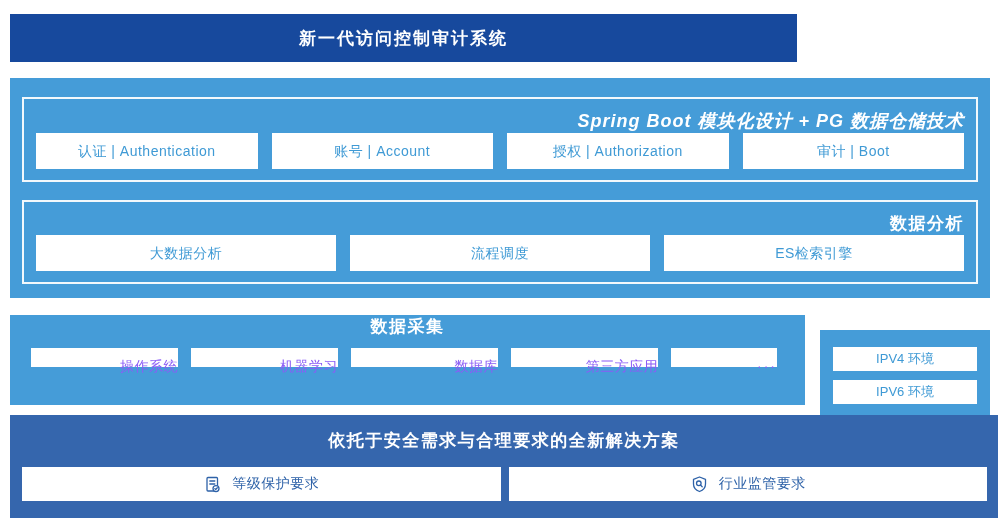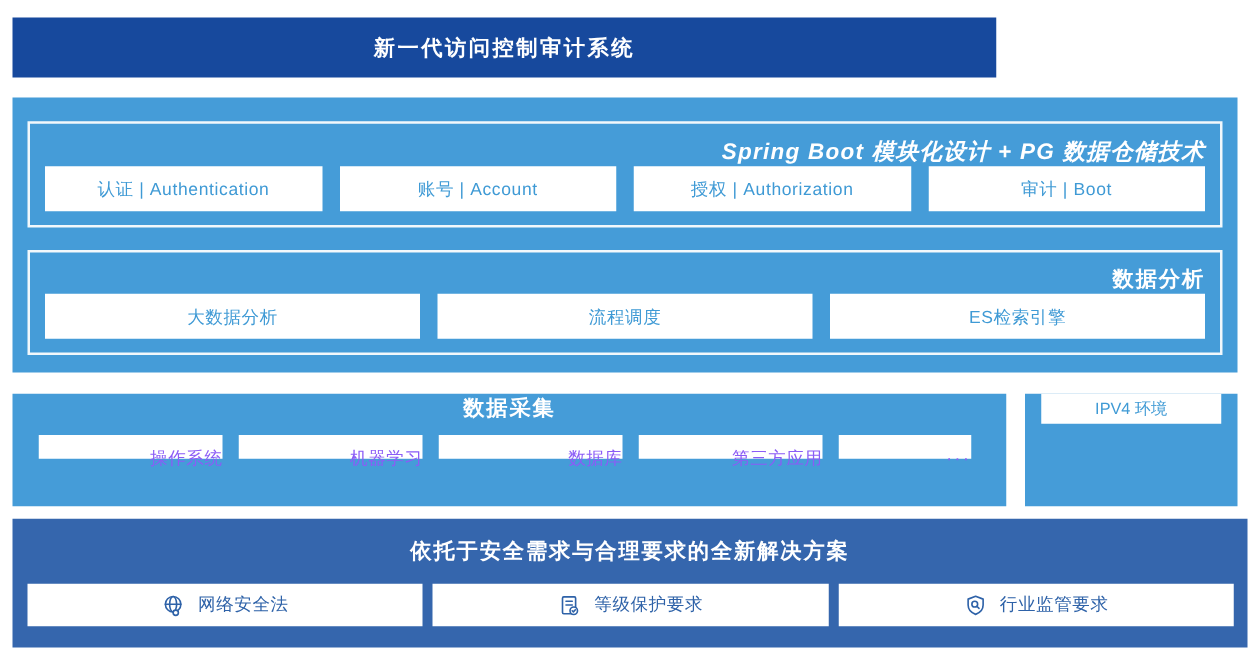--- a/index.html
+++ b/index.html
@@ -25,22 +25,22 @@
   
   .collection{position:absolute;left:10px;top:315px;width:795px;height:90px;background:#459CD8;
               box-sizing:border-box;padding-top:0;}
   .section-title{text-align:center;color:#ffffff;font-weight:bold;font-size:17px;letter-spacing:1.5px;}
   .sources-row{display:flex;gap:13px;padding:10px 28px 0 21px;}
   .source{flex:1;background:#ffffff;height:19px;line-height:36px;text-align:right;
           color:#8b5cf6;font-size:14px;letter-spacing:0.5px;}
   .source.small{flex:0.72;letter-spacing:2px;}
 
   
-  .env-panel{position:absolute;left:820px;top:315px;width:170px;height:90px;background:#459CD8;
-             box-sizing:border-box;display:flex;flex-direction:column;justify-content:space-between;
+  .env-panel{position:absolute;left:820px;top:330px;width:170px;height:90px;background:#459CD8;
+             box-sizing:border-box;display:flex;flex-direction:column;justify-content:center;
              gap:9px;padding:0 13px;}
   .env-box{background:#ffffff;height:24px;line-height:24px;text-align:center;color:#3F9AD5;font-size:13px;}
 
   
   .solution{position:absolute;left:10px;top:415px;width:988px;height:103px;background:#3566AD;
             box-sizing:border-box;padding-top:14px;}
   .solution-row{display:flex;gap:8px;padding:15px 11px 0 12px;}
   .solution-item{flex:1;background:#ffffff;height:34px;display:flex;align-items:center;
                  justify-content:center;gap:10px;color:#2E62A8;font-size:14px;letter-spacing:0.5px;}
   .icon{width:19px;height:19px;display:inline-flex;align-items:center;justify-content:center;}
@@ -84,37 +84,27 @@
       <div class="source">操作系统</div>
       <div class="source">机器学习</div>
       <div class="source">数据库</div>
       <div class="source">第三方应用</div>
       <div class="source small">···</div>
     </div>
   </div>
 
   <div class="env-panel">
     <div class="env-box">IPV4 环境</div>
+    <div class="env-box">IPV6 环境</div>
   </div>
 
   <div class="solution">
     <div class="section-title">依托于安全需求与合理要求的全新解决方案</div>
     <div class="solution-row">
 
-      <div class="solution-item">
-        <span class="icon">
-          <svg viewBox="0 0 19 19">
-            <circle cx="9.5" cy="8.4" r="6.2"></circle>
-            <ellipse cx="9.5" cy="8.4" rx="2.8" ry="6.2"></ellipse>
-            <line x1="3.3" y1="8.4" x2="15.7" y2="8.4"></line>
-            <circle cx="11.6" cy="15.2" r="2.1" fill="#ffffff"></circle>
-          </svg>
-        </span>
-        <span>网络安全法</span>
-      </div>
 
       <div class="solution-item">
         <span class="icon">
           <svg viewBox="0 0 19 19">
             <rect x="4" y="2.5" width="10.5" height="13.5" rx="1"></rect>
             <line x1="6.8" y1="6" x2="11.8" y2="6"></line>
             <line x1="6.8" y1="9" x2="11.8" y2="9"></line>
             <circle cx="13" cy="13.6" r="3" fill="#ffffff"></circle>
             <polyline points="11.8,13.6 12.7,14.5 14.3,12.8"></polyline>
           </svg>

